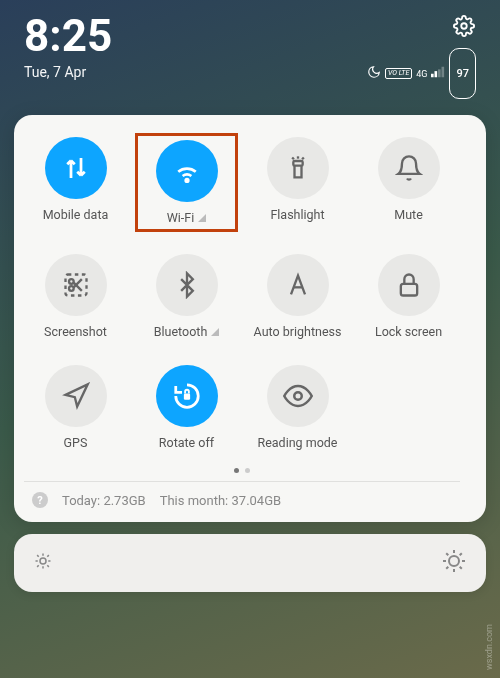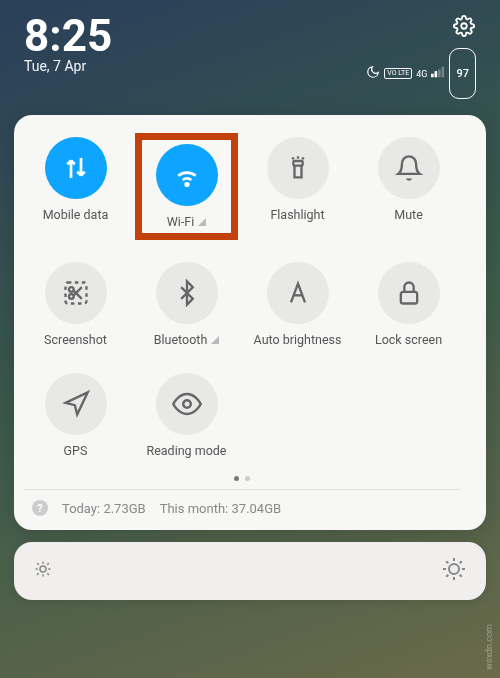--- a/index.html
+++ b/index.html
@@ -13,21 +13,21 @@
     }
     .status-bar {
       padding: 14px 24px 8px 24px;
       color: #fff;
       display: flex;
       justify-content: space-between;
       align-items: flex-start;
     }
     .status-left { display: flex; flex-direction: column; }
     .clock { font-size: 44px; font-weight: 700; line-height: 1; }
-    .date { font-size: 14px; opacity: 0.95; }
+    .date { font-size: 14px; margin-top: 6px; opacity: 0.95; }
     .status-right { display: flex; flex-direction: column; align-items: flex-end; gap: 10px; }
     .gear {
       width: 24px; height: 24px;
       display: flex; align-items: center; justify-content: center;
       cursor: pointer;
     }
     .status-icons {
       display: flex; align-items: center; gap: 4px;
       font-size: 12px;
     }
@@ -51,21 +51,21 @@
       grid-template-columns: repeat(4, 1fr);
       gap: 8px;
       row-gap: 18px;
     }
     .qs-tile {
       display: flex; flex-direction: column; align-items: center;
       cursor: pointer;
       padding: 4px 0;
     }
     .qs-tile.highlighted {
-      border: 7px solid #c2410c;
+      border: 3px solid #c2410c;
     }
     .tile-circle {
       width: 62px; height: 62px;
       border-radius: 50%;
       background: #e8e8e6;
       display: flex; align-items: center; justify-content: center;
       color: #666;
     }
     .tile-circle.active {
       background: #0da5ff;
@@ -143,21 +143,21 @@
           <circle cx="12" cy="12" r="3"></circle>
           <path d="M19.4 15a1.65 1.65 0 00.33 1.82l.06.06a2 2 0 01-2.83 2.83l-.06-.06a1.65 1.65 0 00-1.82-.33 1.65 1.65 0 00-1 1.51V21a2 2 0 01-4 0v-.09a1.65 1.65 0 00-1-1.51 1.65 1.65 0 00-1.82.33l-.06.06a2 2 0 01-2.83-2.83l.06-.06a1.65 1.65 0 00.33-1.82 1.65 1.65 0 00-1.51-1H3a2 2 0 010-4h.09a1.65 1.65 0 001.51-1 1.65 1.65 0 00-.33-1.82l-.06-.06a2 2 0 012.83-2.83l.06.06a1.65 1.65 0 001.82.33h0a1.65 1.65 0 001-1.51V3a2 2 0 014 0v.09a1.65 1.65 0 001 1.51 1.65 1.65 0 001.82-.33l.06-.06a2 2 0 012.83 2.83l-.06.06a1.65 1.65 0 00-.33 1.82v0a1.65 1.65 0 001.51 1H21a2 2 0 010 4h-.09a1.65 1.65 0 00-1.51 1z"></path>
         </svg>
     </div>
     <div class="status-icons">
       <span>
         <svg width="14" height="14" viewBox="0 0 24 24" fill="none" stroke="#fff" stroke-width="2">
             <path d="M21 12.79A9 9 0 1111.21 3 7 7 0 0021 12.79z"></path>
           </svg>
       </span>
-      <span style="border:1px solid #fff;border-radius:2px;padding:0 2px;font-size:7px;line-height:1.2;">VO LTE</span>
+      <span style="border:1px solid #fff;border-radius:2px;padding:0 2px;font-size:7px;line-height:1.2;font-style:italic;">VO LTE</span>
       <span style="font-size:9px;">4G</span>
       <span>
         <svg width="14" height="12" viewBox="0 0 16 12">
             <rect x="0" y="8" width="3" height="4" fill="#fff"></rect>
             <rect x="4" y="5" width="3" height="7" fill="#fff"></rect>
             <rect x="8" y="3" width="3" height="9" fill="rgba(255,255,255,0.3)"></rect>
             <rect x="12" y="0" width="3" height="12" fill="rgba(255,255,255,0.3)"></rect>
           </svg>
       </span>
       <span class="battery-pill">97</span>
@@ -245,20 +245,31 @@
         </div>
         <div class="tile-label">Lock screen</div>
       </div>
       <div class="qs-tile">
         <div class="tile-circle">
           <svg width="28" height="28" viewBox="0 0 24 24" fill="none" stroke="currentColor" stroke-width="2">
             <path d="M3 11l19-9-9 19-2-8-8-2z"></path>
           </svg>
         </div>
         <div class="tile-label">GPS</div>
+      </div>
+      <div class="qs-tile">
+        <div class="tile-circle active">
+          <svg width="30" height="30" viewBox="0 0 24 24" fill="none" stroke="currentColor" stroke-width="2.2">
+            <path d="M3 12a9 9 0 109-9"></path>
+            <polyline points="3 4 3 9 8 9"></polyline>
+            <rect x="9.5" y="10" width="5" height="5" rx="1" fill="currentColor" stroke="none"></rect>
+            <path d="M10.5 10V8.5a1.5 1.5 0 013 0V10" stroke-width="1.5"></path>
+          </svg>
+        </div>
+        <div class="tile-label">Rotate off</div>
       </div>
       <div class="qs-tile">
         <div class="tile-circle">
           <svg width="30" height="30" viewBox="0 0 24 24" fill="none" stroke="currentColor" stroke-width="2">
             <path d="M1 12s4-8 11-8 11 8 11 8-4 8-11 8-11-8-11-8z"></path>
             <circle cx="12" cy="12" r="3"></circle>
           </svg>
         </div>
         <div class="tile-label">Reading mode</div>
       </div>

